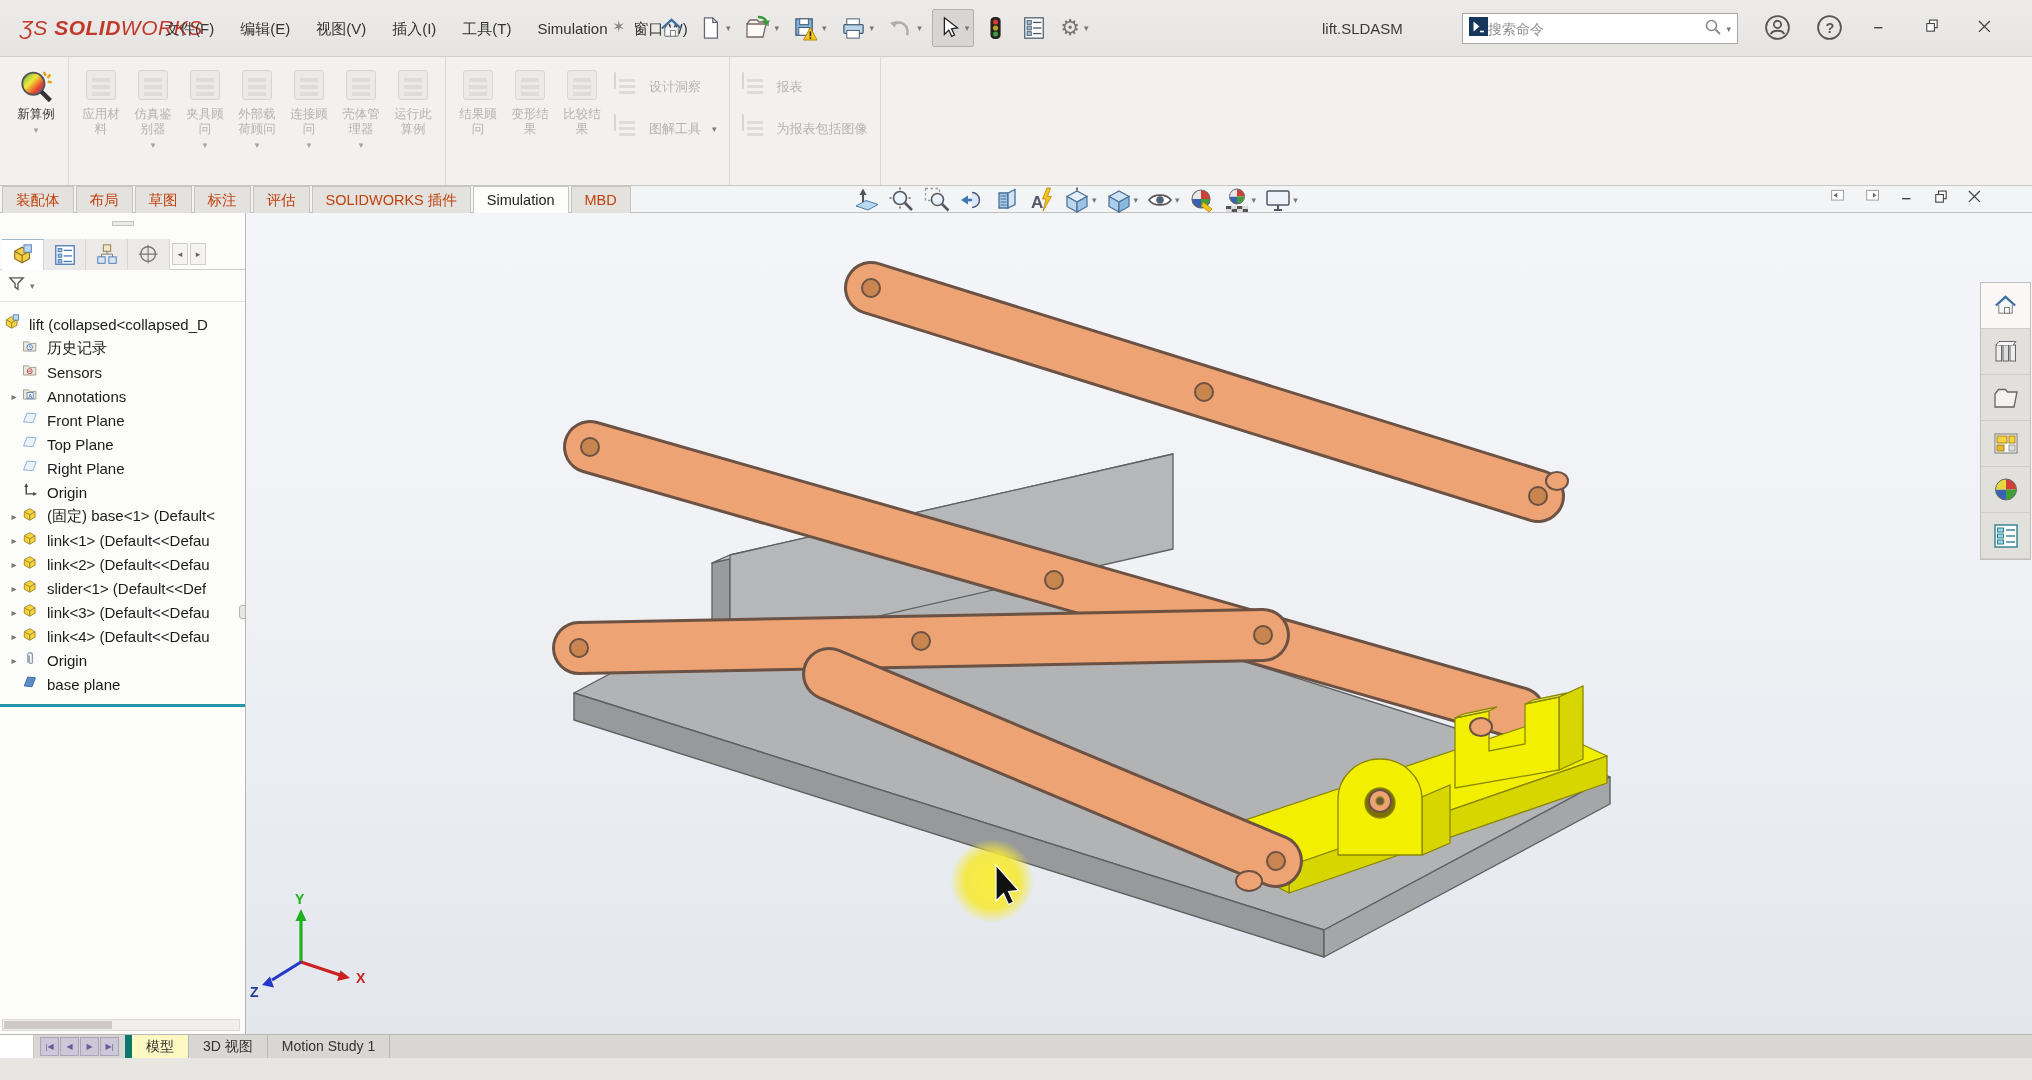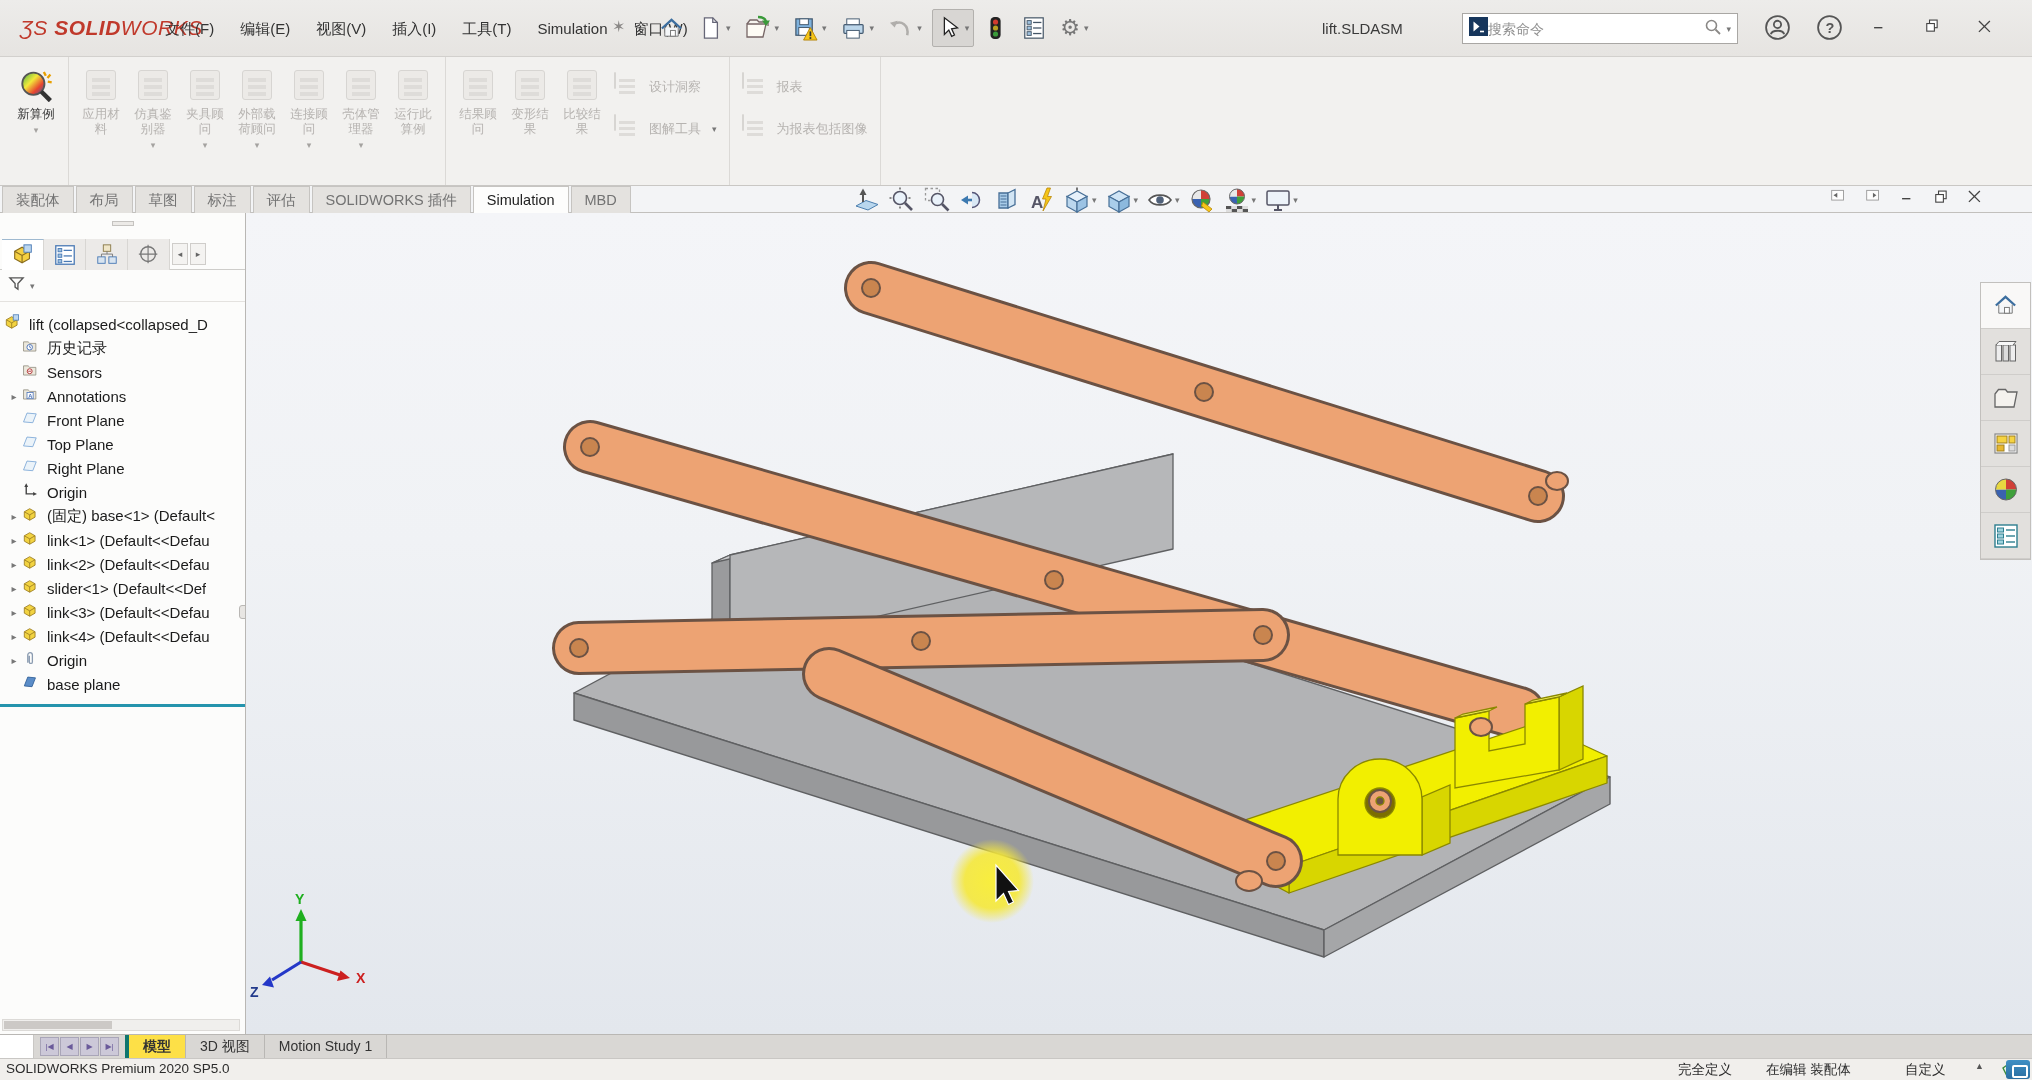--- a/index.html
+++ b/index.html
@@ -49,21 +49,21 @@
     padding:10px 6px 0 6px; }
   .rib-wide { display:flex; align-items:center; gap:7px; font-size:13px; color:#b6b3b0; white-space:nowrap; }
   .rib-wide .rico { width:28px; height:28px; }
   .rib-wide .rib-ph { width:26px; height:26px; }
   .rib-wide .rib-ph:after { left:4px; top:6px; width:16px; height:3px; box-shadow:0 6px 0 #dedcd9, 0 12px 0 #dedcd9; }
 
   
   .tabrow { position:absolute; left:0; top:186px; width:2032px; height:27px; background:#f3f4f6;
     border-bottom:1px solid #c2c0bd; }
   .cmdtabs { position:absolute; left:2px; top:0; height:27px; display:flex; }
-  .cmdtab { padding:0 13px; height:27px; line-height:26px; font-size:14.5px; color:#737373;
+  .cmdtab { padding:0 13px; height:27px; line-height:26px; font-size:14.5px; color:#c2410c;
     background:#e4e2df; border:1px solid #c6c4c1; border-bottom:none; margin-right:2px; white-space:nowrap; }
   .cmdtab.active { background:#fdfdfc; color:#222; }
   .headsup { position:absolute; left:852px; top:-2px; height:32px; display:flex; align-items:center; gap:5px; }
   .hud-btn { display:flex; align-items:center; padding:2px; }
   .hud-btn .dd { margin-left:2px; }
   .vpctrl { position:absolute; left:1830px; top:2px; display:flex; align-items:center; gap:15px; color:#555; }
 
   
   .leftpanel { position:absolute; left:0; top:213px; width:246px; height:821px;
     background:#fcfcfb; border-right:1px solid #b9b7b4; overflow:hidden; }
@@ -106,21 +106,21 @@
   .tp-cell.active { background:#f9f8f7; }
 
   
   .bottomstrip { position:absolute; left:0; top:1034px; width:2032px; height:24px;
     background:#d9d7d4; border-top:1px solid #b9b7b4; display:flex; align-items:stretch; }
   .corner-white { width:34px; background:#fff; border-right:1px solid #c9c7c4; }
   .navbtns { display:flex; align-items:center; gap:1px; padding:0 6px; }
   .navbtn { width:19px; height:19px; background:#ccc8d8; border:1px solid #a9a5b8;
     color:#6a5a9a; font-size:8px; display:flex; align-items:center; justify-content:center; }
   .btab { padding:0 14px; font-size:14px; color:#333; line-height:23px; border-right:1px solid #b9b7b4; white-space:nowrap; }
-  .btab.active { background:#fde047; border-left:4px solid #0f766e;font-weight:bold; }
+  .btab.active { background:#fef9c3; border-left:7px solid #0f766e; }
 
   
   .statusbar { position:absolute; left:0; top:1058px; width:2032px; height:22px;
     background:#f1efec; border-top:1px solid #c9c7c4; font-size:13.5px; color:#2c2c2c; }
   .status-left { position:absolute; left:6px; top:2px; }
   .st-item { position:absolute; top:2px; }
   .corner-badge { position:absolute; right:2px; top:1px; width:24px; height:19px;
     background:linear-gradient(#3f8fc4,#2a6ea0); border-radius:3px; }
   .corner-badge:after{ content:""; position:absolute; left:6px; top:5px; width:12px; height:9px;
     border:2px solid #fff; border-radius:2px; }
@@ -1027,28 +1027,14 @@
       <div class="navbtn">▶</div>
       <div class="navbtn">▶|</div>
     </div>
     <div id="btabs" style="display:flex">
         <div class="btab active">模型</div>
         <div class="btab">3D 视图</div>
         <div class="btab">Motion Study 1</div>
       </div>
   </div>
 
-  <div class="statusbar">
-    <span class="status-left">SOLIDWORKS Premium 2020 SP5.0</span>
-    <span class="st-item" style="left:1678px">完全定义</span>
-    <span class="st-item" style="left:1766px">在编辑 装配体</span>
-    <span class="st-item" style="left:1905px">自定义</span>
-    <span class="st-item" style="left:1975px;font-size:9px;color:#555">▲</span>
-    <span class="tag-icn" style="left:2001px;position:absolute">
-      <svg width="18" height="17" viewBox="0 0 18 17">
-          <path d="M2 7l7-5 7 3-2 9-8 1z" fill="#e8f4e8" stroke="#3a8a3a" stroke-width="1.4"></path>
-          <circle cx="11" cy="6" r="1.6" fill="#3a8a3a"></circle>
-        </svg>
-    </span>
-    <span class="corner-badge"></span>
-  </div>
 
 </div>
 
 </body></html>

